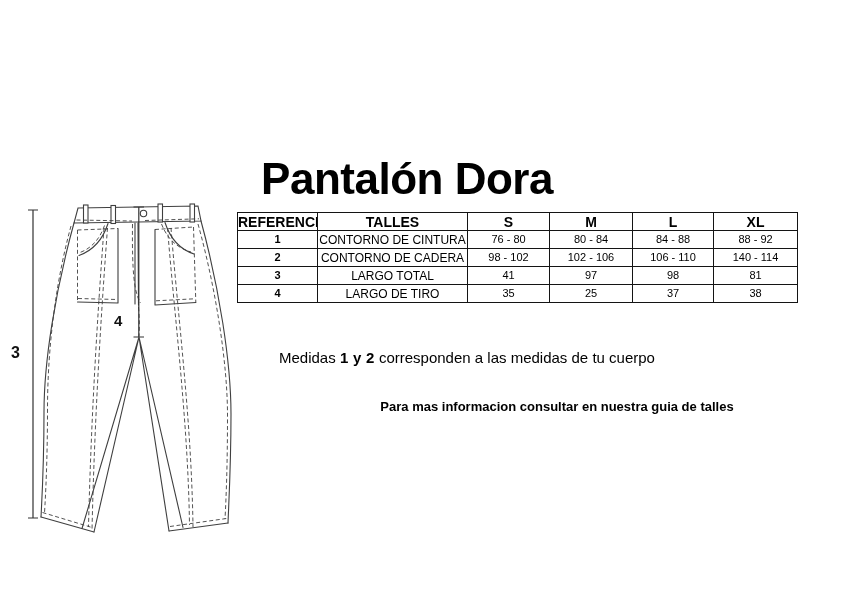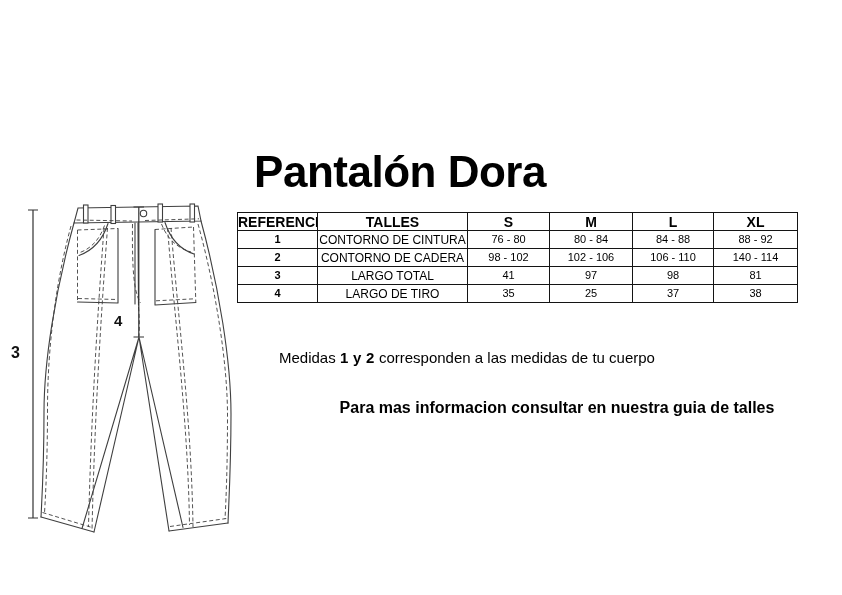--- a/index.html
+++ b/index.html
@@ -13,21 +13,21 @@
   }
   .page-title{
     position:absolute;
     left:400px;top:148px;
     transform:translateX(-50%);
     font-size:44px;
     font-weight:700;
     letter-spacing:-0.5px;
     white-space:nowrap;
     line-height:1.1;
-    margin:0;
+    margin:7px;
   }
   .size-table{
     position:absolute;
     left:237px;top:212px;
     width:560px;height:88px;
     border-collapse:collapse;
     table-layout:fixed;
   }
   .size-table th,.size-table td{
     border:1.5px solid #141414;
@@ -51,21 +51,21 @@
     font-size:15px;
     line-height:18.5px;
     white-space:nowrap;
   }
   .notes b{font-weight:700;letter-spacing:0.3px;}
   .notes-footer{
     position:absolute;
     left:290px;top:399px;
     width:534px;
     text-align:center;
-    font-size:16px;
+    font-size:13px;
     font-weight:700;
     white-space:nowrap;
   }
   .pants-svg{position:absolute;left:0;top:192px;}
   .measure-label{
     font-family:"Liberation Sans", sans-serif;
     font-weight:700;
     fill:#111;
   }
 </style>

